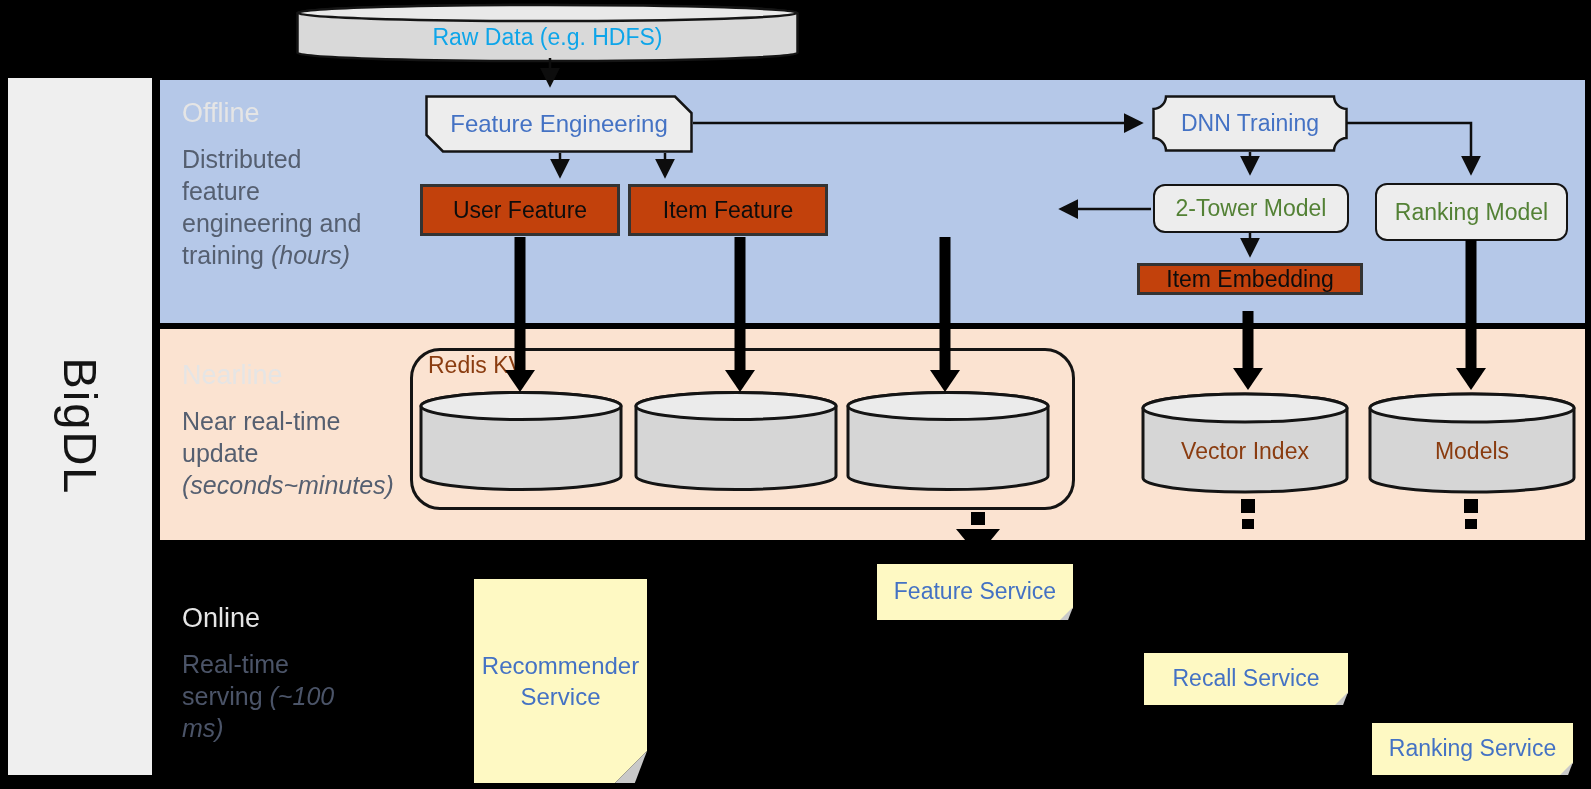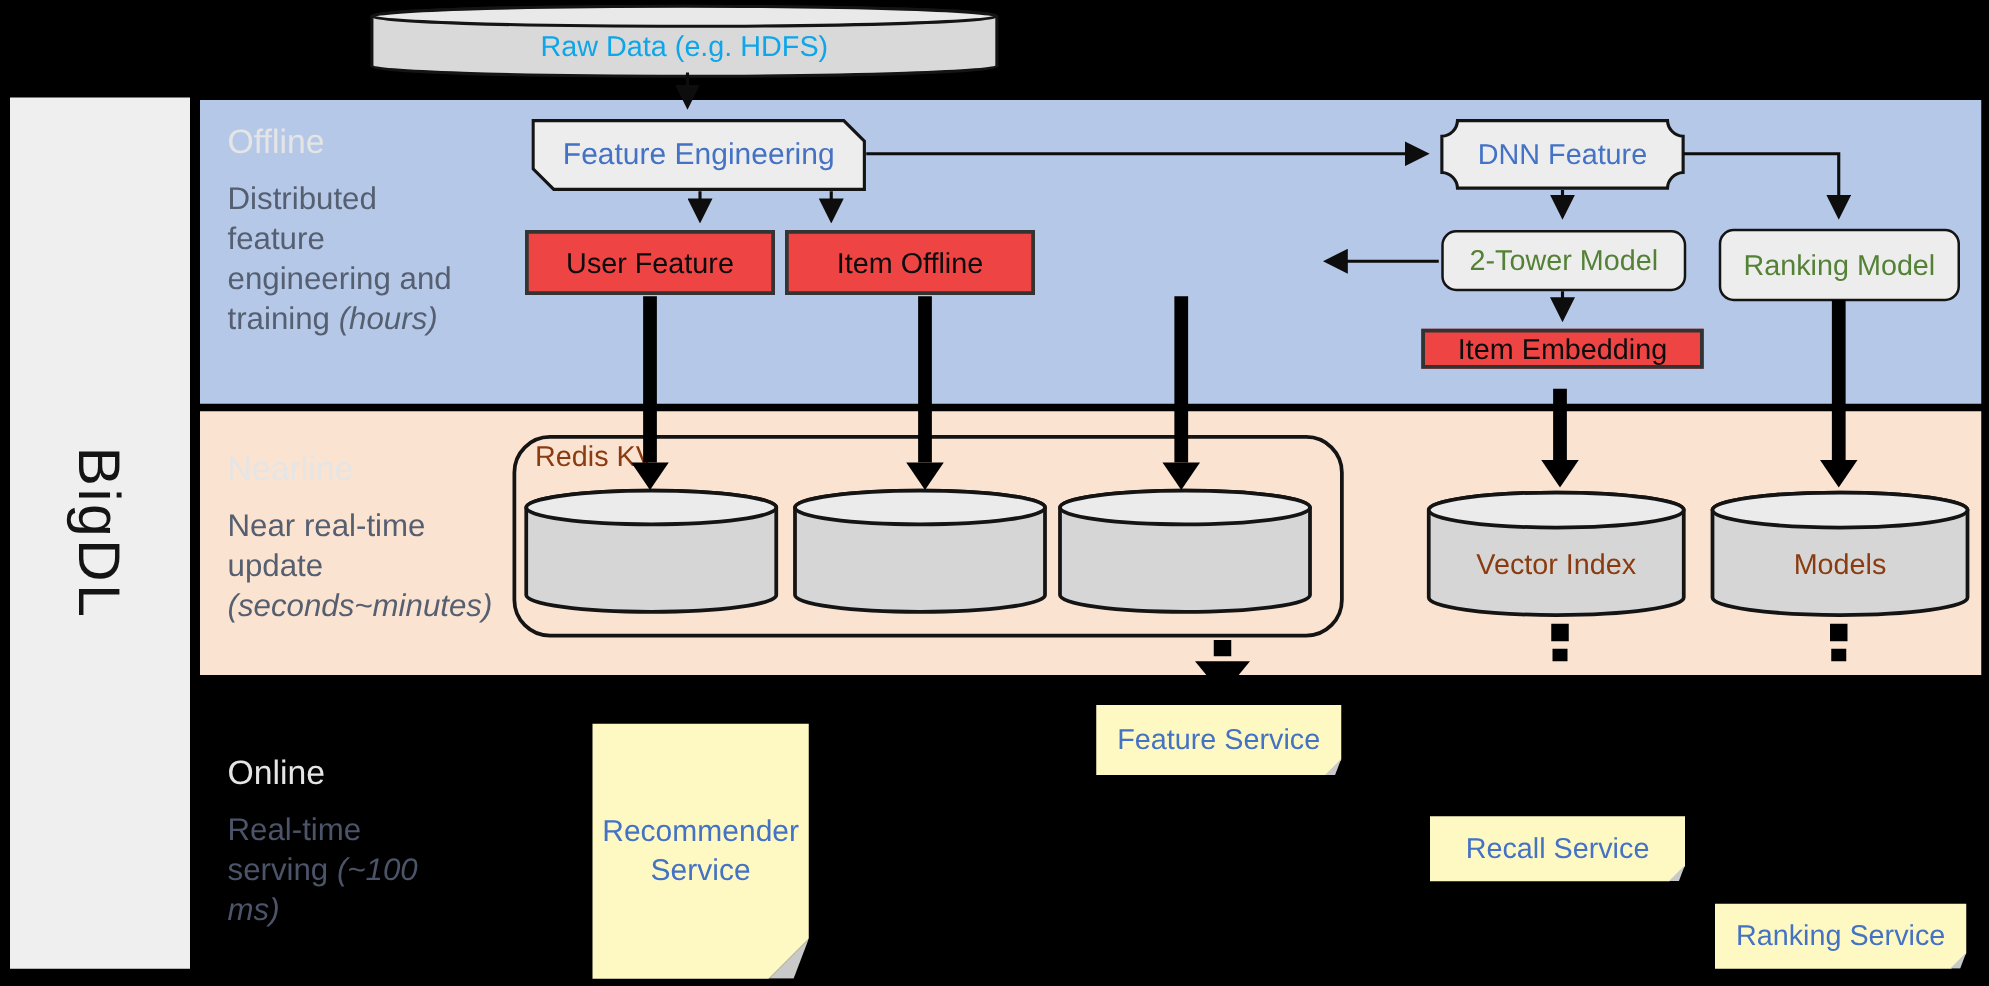--- a/index.html
+++ b/index.html
@@ -10,21 +10,21 @@
   .band-nearline{top:329px;height:211px;background:#fbe3d1;}
   .sidebar{position:absolute;left:8px;top:78px;width:144px;height:697px;background:#efefef;
            display:flex;align-items:center;justify-content:center;}
   .brand{transform:rotate(90deg);font-size:47px;color:#141414;letter-spacing:2px;white-space:nowrap;}
   .sec-title{position:absolute;font-size:27px;color:#e5e5e5;}
   .sec-sub{position:absolute;font-size:25px;line-height:32px;color:#555f70;}
   .sec-sub .it{font-style:italic;}
   .sec-sub-dark{color:#4b5468;}
   .node{position:absolute;display:flex;align-items:center;justify-content:center;
         font-size:23px;text-align:center;box-sizing:border-box;}
-  .gray-box{background:#ef4444;border:3px solid #333;color:#0d0d0d;text-align:center;}
+  .gray-box{background:#c2410c;border:3px solid #333;color:#0d0d0d;text-align:center;}
   .round-box{background:#ededed;border:2.5px solid #141414;border-radius:12px;color:#538135;}
   .shape-wrap{position:absolute;}
   .shape-wrap svg{position:absolute;left:0;top:0;width:100%;height:100%;}
   .shape-label{position:absolute;inset:0;display:flex;align-items:center;justify-content:center;
                font-size:23px;color:#4472c4;}
   .cyl{position:absolute;}
   .cyl svg{position:absolute;left:0;top:0;width:100%;height:100%;}
   .cyl-label{position:absolute;inset:0;display:flex;align-items:center;justify-content:center;
              padding-top:16px;font-size:23px;color:#8a3c10;}
   .redis-frame{position:absolute;left:410px;top:348px;width:665px;height:162px;
@@ -80,25 +80,25 @@
     <svg viewBox="0 0 268 58" preserveAspectRatio="none">
       <polygon points="1.5,1.5 250,1.5 266.5,18 266.5,56.5 18,56.5 1.5,40" fill="#ededed" stroke="#141414" stroke-width="2.5"></polygon>
     </svg>
     <div class="shape-label" style="font-size:24px;">Feature Engineering</div>
   </div>
 
   <div class="shape-wrap" style="left:1152px;top:95px;width:196px;height:57px;">
     <svg viewBox="0 0 196 57" preserveAspectRatio="none">
       <path d="M14,1.5 L182,1.5 A13,13 0 0 0 194.5,14 L194.5,43 A13,13 0 0 0 182,55.5 L14,55.5 A13,13 0 0 0 1.5,43 L1.5,14 A13,13 0 0 0 14,1.5 Z" fill="#ededed" stroke="#141414" stroke-width="2.5"></path>
     </svg>
-    <div class="shape-label">DNN Feature</div>
+    <div class="shape-label">DNN Training</div>
   </div>
 
   <div class="node gray-box" style="left:420px;top:184px;width:200px;height:52px;">User Feature</div>
-  <div class="node gray-box" style="left:628px;top:184px;width:200px;height:52px;">Item Offline</div>
+  <div class="node gray-box" style="left:628px;top:184px;width:200px;height:52px;">Item Feature</div>
   <div class="node gray-box" style="left:1137px;top:263px;width:226px;height:32px;">Item Embedding</div>
 
   <div class="node round-box" style="left:1153px;top:184px;width:196px;height:49px;">2-Tower Model</div>
   <div class="node round-box" style="left:1375px;top:183px;width:193px;height:58px;">Ranking Model</div>
 
   <div class="redis-frame"></div>
   <div class="redis-label">Redis KV</div>
 
   <div class="cyl" style="left:418px;top:390px;width:206px;height:102px;">
     <svg viewBox="0 0 206 102" preserveAspectRatio="none">

